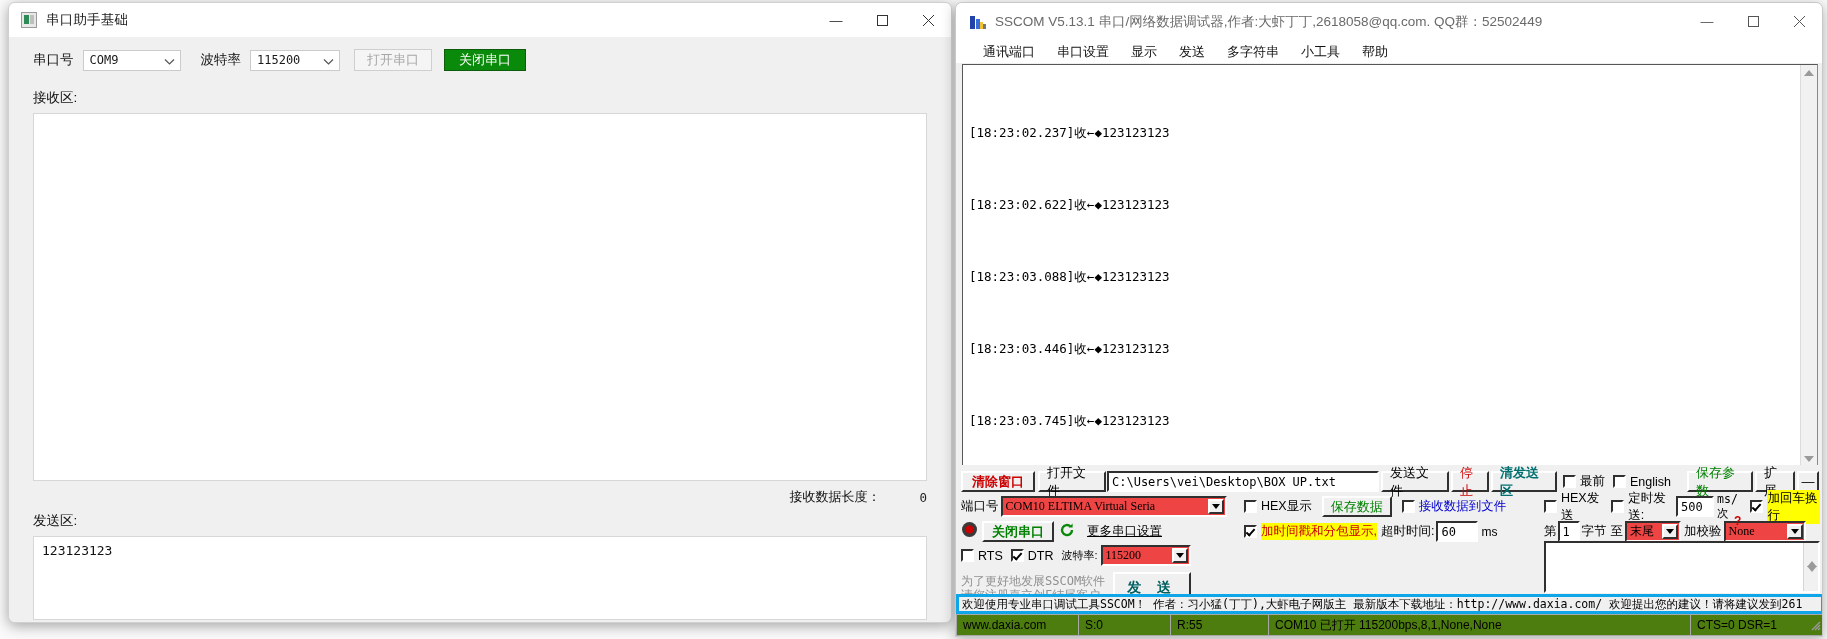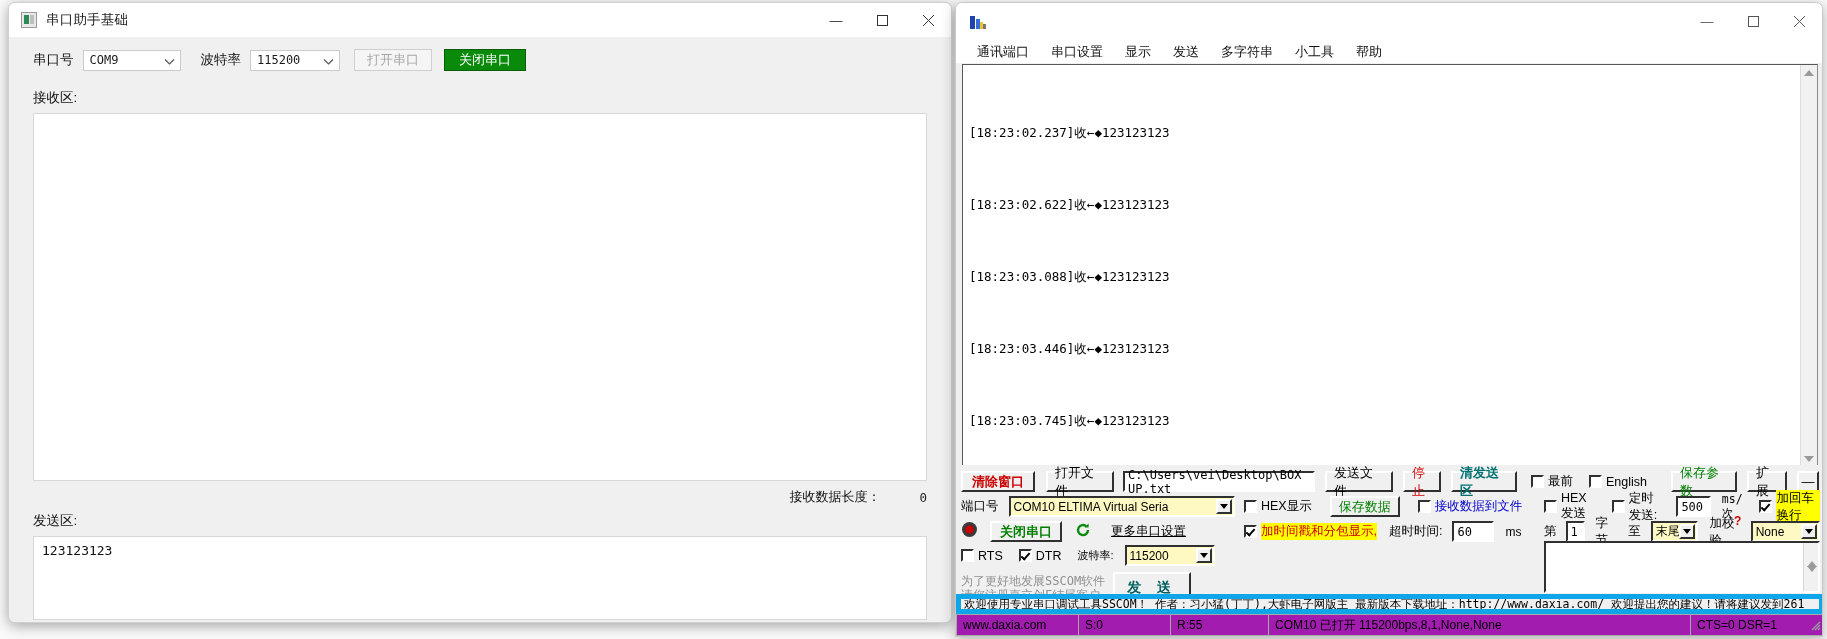--- a/index.html
+++ b/index.html
@@ -99,21 +99,21 @@
   #rightwin .titlebar {
     height: 37px; background: #ffffff; display: flex; align-items: center; position: relative;
   }
   #rightwin .sscom-icon {
     width: 18px; height: 18px; margin-left: 13px; margin-right: 8px; position: relative;
   }
   #rightwin .wtitle { font-size: 13.5px; color: #6a6a6a; }
   #rightwin .wbtns { position: absolute; right: 0; top: 0; display: flex; height: 37px; }
   #rightwin .wbtn { width: 46px; height: 37px; display:flex; align-items:center; justify-content:center; color:#555; font-size:13px;}
 
-  .menubar { height: 23px; display: flex; align-items: center; padding-left: 10px; background:#fff; font-size: 13px; color:#111; }
+  .menubar { height: 23px; display: flex; align-items: center; padding-left: 16px; background:#fff; font-size: 13px; color:#111; }
   .menubar .mi { padding: 0 11px; }
 
   .rcv-area {
     position: absolute; left: 6px; top: 61px; width: 856px; height: 404px;
     background: #fff; border: 1px solid #8a8a8a; border-top-color:#575757; border-left-color:#575757;
     overflow: hidden;
   }
   .rcv-text {
     padding: 8px 6px; font-family: "DejaVu Sans Mono", monospace; font-size: 12.5px;
     color: #000; line-height: 24px; white-space: pre;
@@ -126,21 +126,21 @@
     position:absolute; left:0; width: 16px; height: 16px; display:flex; align-items:center; justify-content:center;
   }
   .vscroll .arrU { top:0; } .vscroll .arrD { bottom:0; }
   .tri-up { width:0;height:0;border-left:5px solid transparent;border-right:5px solid transparent;border-bottom:6px solid #9a9a9a; }
   .tri-dn { width:0;height:0;border-left:5px solid transparent;border-right:5px solid transparent;border-top:6px solid #9a9a9a; }
 
   
   .panel { position: absolute; left: 0; bottom: 0; width: 868px; height: 171px; background:#f0f0f0; }
 
   .prow {
-    display: flex; align-items: center; height: 21px; gap: 8px;
+    display: flex; align-items: center; height: 21px; gap: 0;
   }
   .b3d {
     border: 2px outset #f2f2f2; background: #f0f0f0; height: 21px;
     display: flex; align-items: center; justify-content: center; padding: 0 7px;
     font-size: 13px; color: #000; font-family:"Liberation Sans",sans-serif;
     border-top-color:#fff; border-left-color:#fff; border-right-color:#848484; border-bottom-color:#848484;
   }
   .txt3d {
     border: 2px inset #dcdcdc; background:#fff; height: 21px; display:flex; align-items:center;
     padding: 0 3px; font-family:"DejaVu Sans Mono", monospace; font-size: 12px; color:#000;
@@ -155,40 +155,40 @@
     width: 13px; height: 13px; border: 2px inset #dcdcdc; background:#fff; margin-right:4px;
     position: relative; flex: 0 0 auto;
     border-top-color:#848484; border-left-color:#848484; border-right-color:#fff; border-bottom-color:#fff;
   }
   .ck.on::after {
     content:""; position:absolute; left:2px; top:0px; width:3px; height:7px;
     border:solid #000; border-width:0 2px 2px 0; transform: rotate(42deg);
   }
   .ckrow { display:flex; align-items:center; font-size:12.5px; color:#000; }
   .cmb3d {
-    border: 2px inset #dcdcdc; background:#fef9c3; height:21px; display:flex; align-items:center;
-    font-family:Liberation Sans, sans-serif; font-size:12px; color:#000; padding-left:3px; position:relative;
+    border: 2px inset #dcdcdc; background:#ef4444; height:21px; display:flex; align-items:center;
+    font-family:Liberation Serif, serif; font-size:12px; color:#000; padding-left:3px; position:relative;
     border-top-color:#848484; border-left-color:#848484; border-right-color:#fff; border-bottom-color:#fff;
   }
   .cmb3d .dd {
     position:absolute; right:1px; top:1px; width:16px; height:15px;
     border:2px outset #f2f2f2; background:#f0f0f0; display:flex;align-items:center;justify-content:center;
     border-top-color:#fff;border-left-color:#fff;border-right-color:#848484;border-bottom-color:#848484;
   }
   .statusbar {
     position:absolute; left:0; bottom:0; width: 868px; height: 22px;
     display: flex; align-items: stretch; font-size: 12px; color:#000;
   }
   .sb-cell {
     border: 1px solid #a8a8a8; border-right:none; display:flex; align-items:center; padding:0 6px;
-    background:#a21caf; font-family:"Liberation Sans",sans-serif;
+    background:#4d7c0f; font-family:"Liberation Sans",sans-serif;
   }
   .promo {
     position:absolute; left:0; bottom:22px; width:868px; height:20px;
-    border:5px solid #0ea5e9; background:#f0f0f0; display:flex; align-items:center;
+    border:3px solid #0ea5e9; background:#f0f0f0; display:flex; align-items:center;
     font-family:"DejaVu Sans Mono", monospace; font-size:11.5px; color:#000; padding-left:3px; overflow:hidden; white-space:nowrap;
   }
   .sendbtn3d {
     border:2px outset #f2f2f2; background:#f0f0f0; display:flex; align-items:center; justify-content:center;
     color:#006060; font-weight:bold; font-size:14px; letter-spacing:6px;
     border-top-color:#fff;border-left-color:#fff;border-right-color:#848484;border-bottom-color:#848484;
   }
   .reg-note {
     font-family:"DejaVu Sans Mono", monospace; font-size:12px; color:#909090; line-height:14px;
   }
@@ -257,20 +257,21 @@
   <div id="rightwin">
     <div class="titlebar">
       <div class="sscom-icon">
         <svg width="18" height="18" viewBox="0 0 18 18">
           <rect x="1" y="3" width="5" height="13" fill="#2244aa"></rect>
           <rect x="7" y="6" width="4" height="10" fill="#3a6fd8"></rect>
           <rect x="11" y="9" width="3" height="7" fill="#f2c12e"></rect>
           <rect x="14" y="11" width="3" height="5" fill="#777"></rect>
         </svg>
       </div>
+      <div class="wtitle">SSCOM V5.13.1 串口/网络数据调试器,作者:大虾丁丁,2618058@qq.com. QQ群：52502449</div>
       <div class="wbtns">
         <div class="wbtn">—</div>
         <div class="wbtn">
           <svg width="11" height="11" viewBox="0 0 11 11">
               <rect x="0.5" y="0.5" width="10" height="10" fill="none" stroke="#555"></rect>
             </svg>
         </div>
         <div class="wbtn close">
           <svg width="11" height="11" viewBox="0 0 11 11">
               <line x1="0" y1="0" x2="11" y2="11" stroke="#555"></line>

